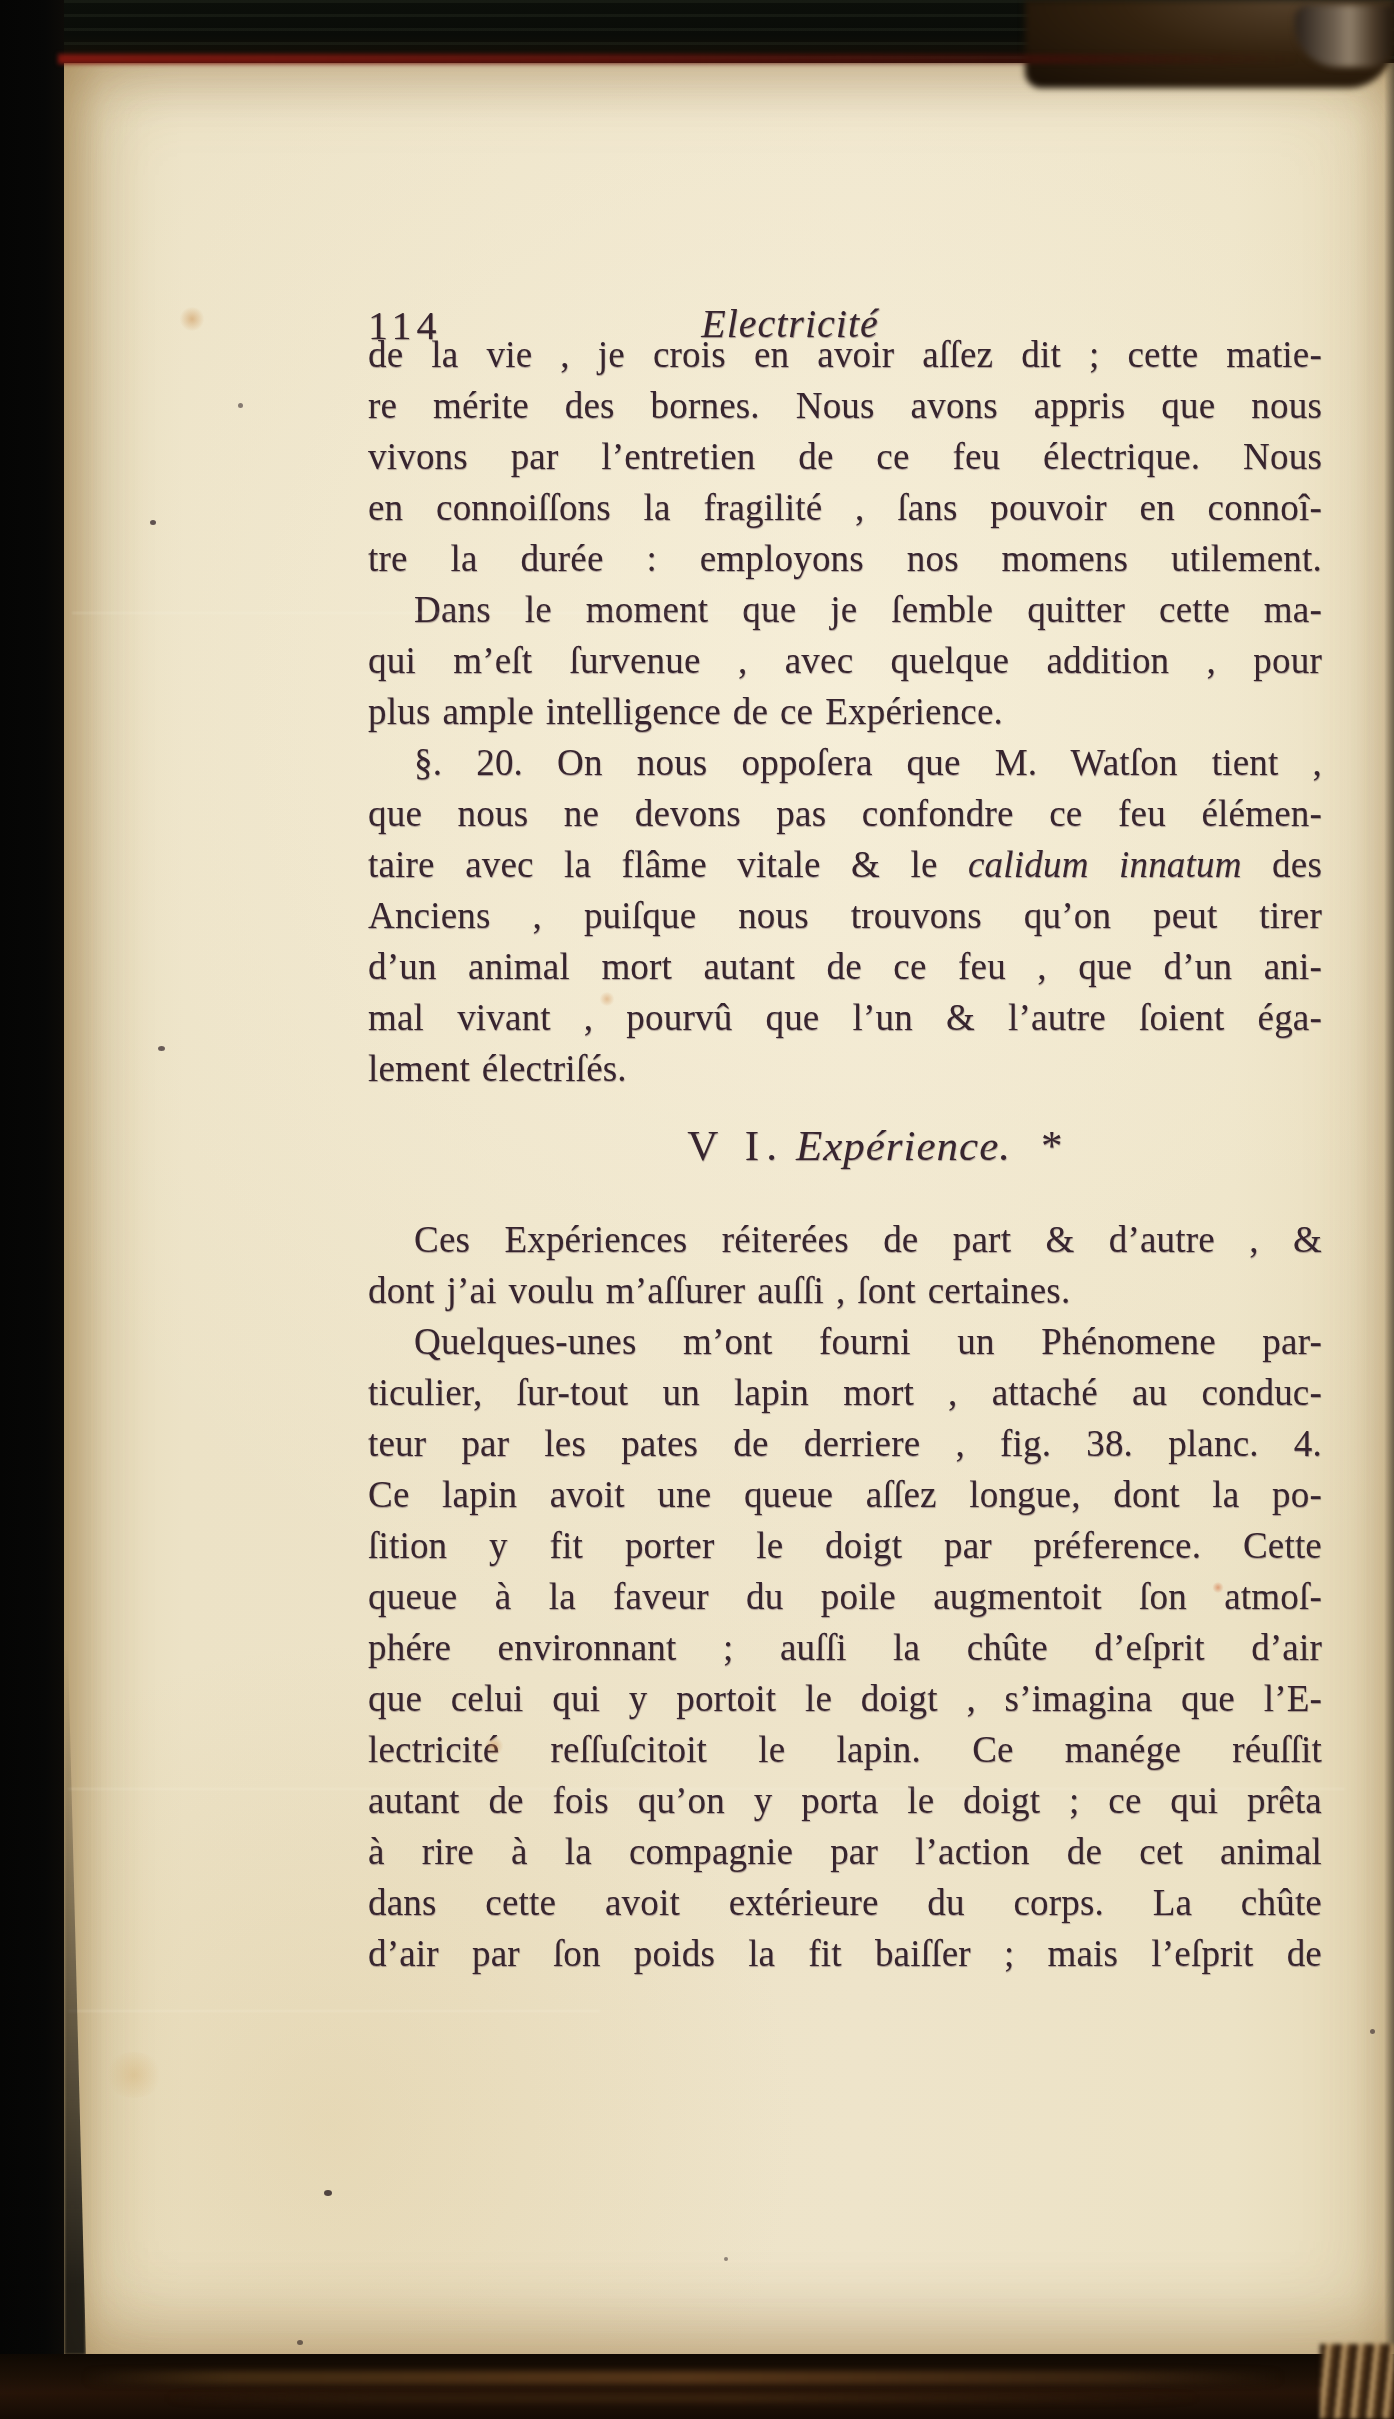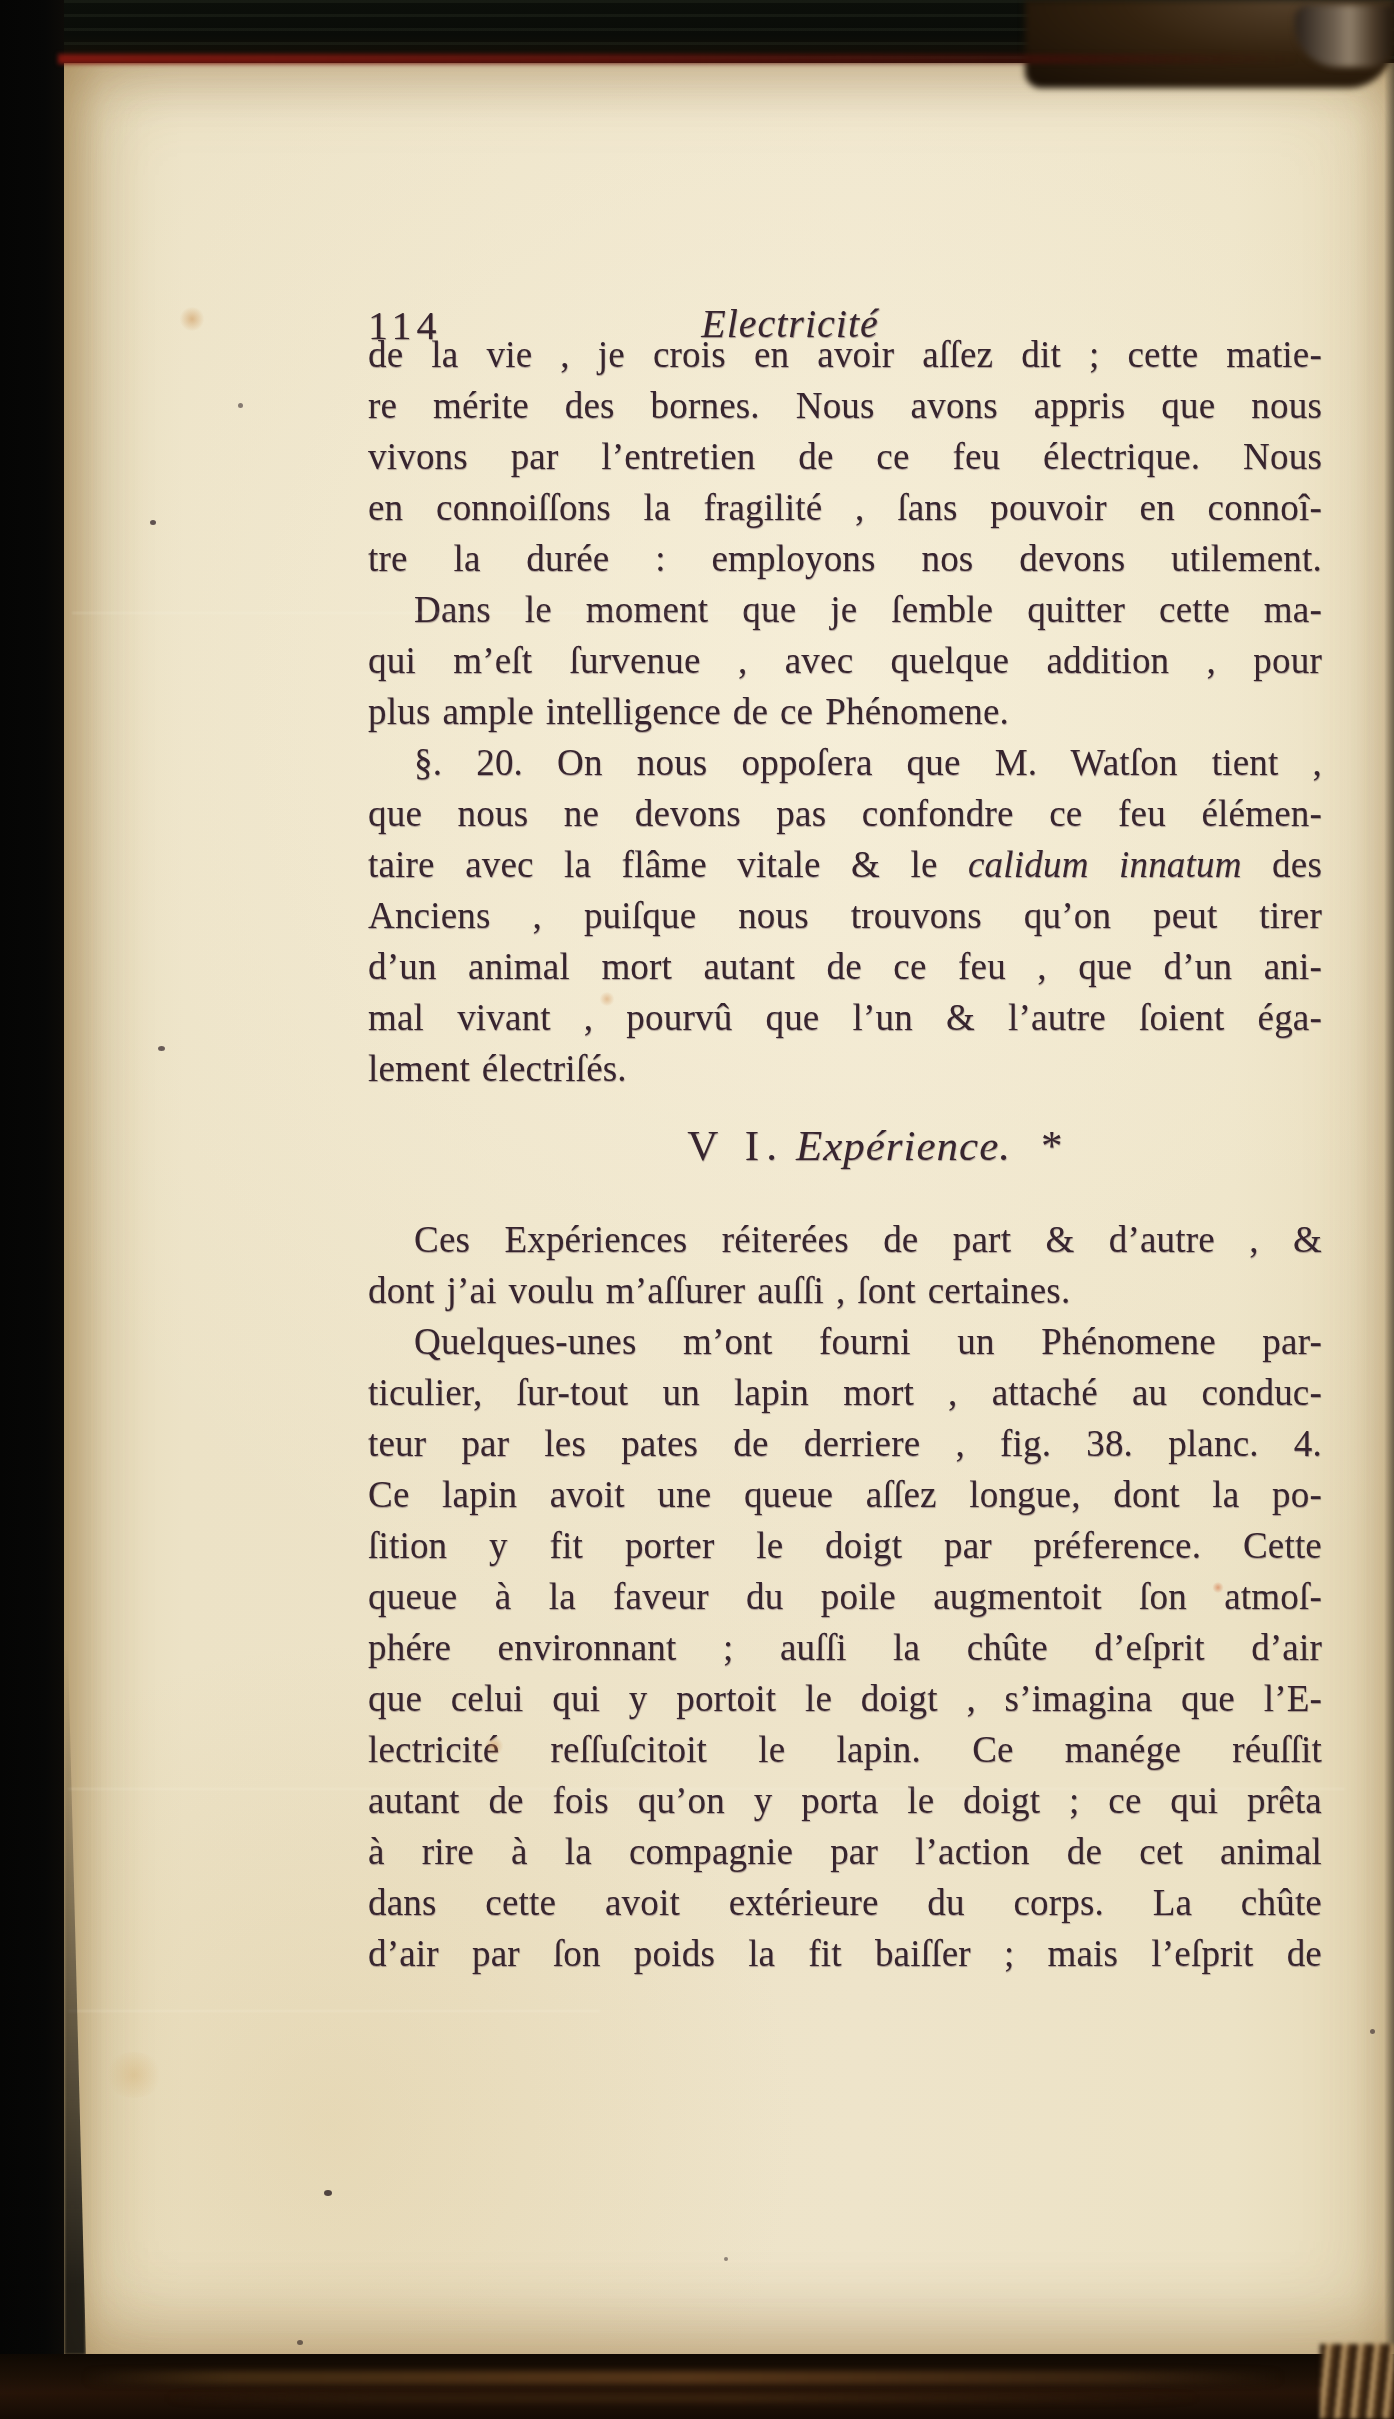--- a/index.html
+++ b/index.html
@@ -122,24 +122,24 @@
       <span class="pagenum">114</span>
       <span class="running">Electricité</span>
     </div>
 
     <div class="textcol">
       <div id="part1">
           <div class="line"><span>de la vie , je crois en avoir aſſez dit ; cette matie-</span></div>
           <div class="line"><span>re mérite des bornes.  Nous avons appris que nous</span></div>
           <div class="line"><span>vivons par l’entretien de ce feu électrique.  Nous</span></div>
           <div class="line"><span>en connoiſſons la fragilité , ſans pouvoir en connoî-</span></div>
-          <div class="line"><span>tre la durée :  employons nos devons utilement.</span></div>
+          <div class="line"><span>tre la durée :  employons nos momens utilement.</span></div>
           <div class="line indent"><span>Dans le moment que je ſemble quitter cette ma-</span></div>
           <div class="line"><span>qui m’eſt ſurvenue , avec quelque addition , pour</span></div>
-          <div class="line end"><span>plus ample intelligence de ce Phénomene.</span></div>
+          <div class="line end"><span>plus ample intelligence de ce Expérience.</span></div>
           <div class="line indent"><span>§. 20. On nous oppoſera que M. Watſon tient ,</span></div>
           <div class="line"><span>que nous ne devons pas confondre ce feu élémen-</span></div>
           <div class="line"><span>taire avec la flâme vitale &amp; le </span><span class="it">calidum innatum</span><span> des</span></div>
           <div class="line"><span>Anciens , puiſque nous trouvons qu’on peut tirer</span></div>
           <div class="line"><span>d’un animal mort autant de ce feu , que d’un ani-</span></div>
           <div class="line"><span>mal vivant , pourvû que l’un &amp; l’autre ſoient éga-</span></div>
           <div class="line end"><span>lement électriſés.</span></div>
         </div>
 
       <div class="heading">

